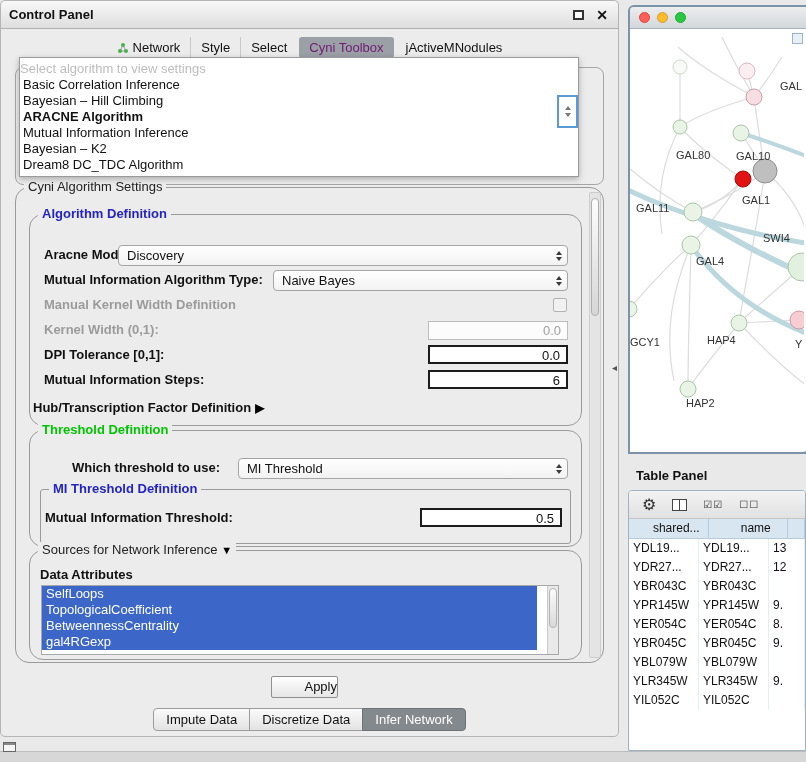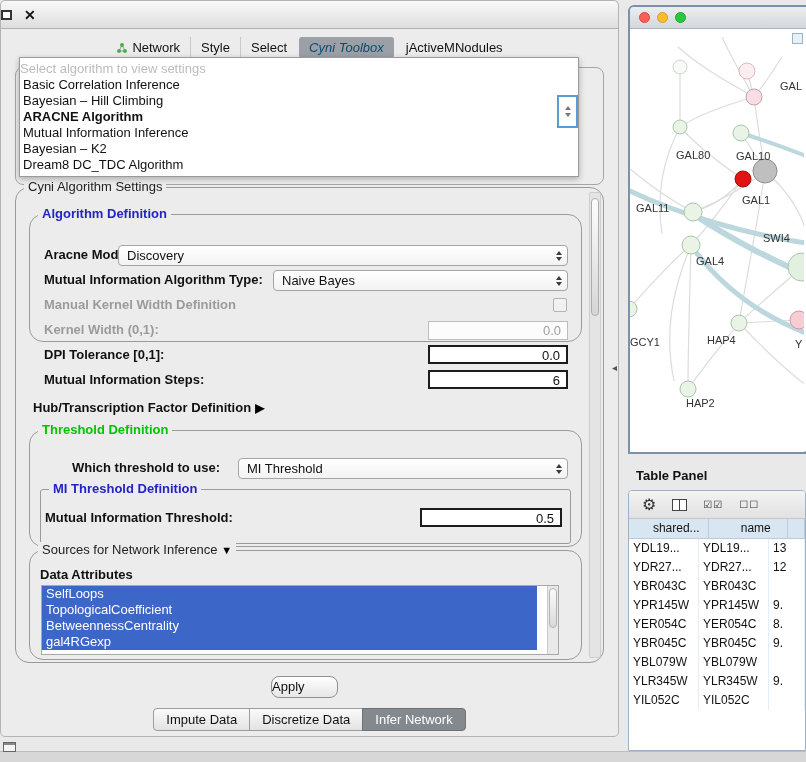--- a/index.html
+++ b/index.html
@@ -26,21 +26,21 @@
   .cp-title { font-weight:700; padding-left:8px; flex:1; }
   .float-ic { width:11px; height:10px; border:2px solid #333; margin-right:12px; background:#fff; }
   .close-ic { font-weight:700; font-size:14px; margin-right:10px; color:#111; cursor:default; }
 
   .tab-bar {
     position:absolute; top:36px; left:0; right:0;
     display:flex; justify-content:center; align-items:center;
   }
   .tab { padding:3px 10px; display:flex; align-items:center; gap:4px; color:#111; }
   .tab + .tab { border-left:1px solid #c9c9c9; }
-  .tab.sel { background:#9aa0a6; color:#0c4a6e; border-radius:3px; border-left:none; margin:0 2px;font-style:italic; }
+  .tab.sel { background:#9aa0a6; color:#701a75; border-radius:3px; border-left:none; margin:0 2px; }
   .tab.sel + .tab { border-left:none; }
   .net-ic svg { display:block; }
 
   .hidden-box {
     position:absolute; left:14px; top:66px; width:589px; height:118px;
     border:1px solid #a6a6a6; border-radius:8px;
   }
 
   
   .algo-popup {
@@ -76,21 +76,21 @@
 
   .v-scroll {
     position:absolute; right:2px; top:4px; width:12px; height:466px;
     background:#e4e4e4; border:1px solid #cdcdcd; border-radius:2px;
   }
   .v-thumb {
     position:absolute; left:1px; right:1px; top:5px; height:118px;
     background:linear-gradient(#fdfdfd,#d6d6d6); border:1px solid #aeaeae; border-radius:5px;
   }
 
-  .algo-box { left:13px; top:26px; width:553px; height:128px; }
+  .algo-box { left:13px; top:26px; width:553px; height:212px; }
   .thr-box  { left:13px; top:242px; width:553px; height:117px; }
   .mi-box   { left:10px; top:58px; right:10px; height:55px; position:absolute; border:1px solid #9a9a9a; border-radius:3px; }
   .src-box  { left:13px; top:362px; width:553px; height:110px; }
 
   .lbl { position:absolute; font-weight:700; line-height:20px; white-space:nowrap; }
   .lbl.gray { color:#9b9b9b; }
 
   .combo {
     position:absolute; height:21px; display:flex; align-items:center;
     background:linear-gradient(#ffffff,#f2f2f2);
@@ -125,22 +125,22 @@
   }
   .litem { height:16px; line-height:16px; padding-left:4px; background:#3c66c8; color:#fff; width:495px; white-space:nowrap; }
   .list-scroll {
     position:absolute; right:0; top:0; bottom:0; width:11px;
     background:#e9e9e9; border-left:1px solid #c9c9c9;
   }
   .list-thumb { position:absolute; left:1px; right:1px; top:2px; height:40px; background:linear-gradient(#fbfbfb,#d9d9d9); border:1px solid #b3b3b3; border-radius:4px; }
 
   .apply-btn {
     position:absolute; left:270px; top:675px; width:67px; height:22px;
-    background:linear-gradient(#fefefe,#e6e6e6); border:1px solid #8f8f8f; border-radius:8px;
-    text-align:left; line-height:20px;
+    background:linear-gradient(#fefefe,#e6e6e6); border:1px solid #8f8f8f; border-radius:2px;
+    text-align:right; line-height:20px;
   }
 
   .bottom-tabs { position:absolute; top:707px; left:0; right:0; display:flex; justify-content:center; }
   .btab {
     padding:3px 12px; border:1px solid #9c9c9c;
     background:linear-gradient(#fafafa,#e3e3e3); line-height:15px;
   }
   .btab + .btab { margin-left:-1px; }
   .btab:first-child { border-radius:4px 0 0 4px; }
   .btab:last-child { border-radius:0 4px 4px 0; }
@@ -199,20 +199,21 @@
   .bottom-strip { position:absolute; left:0; top:751px; width:806px; height:11px; background:#d7d7d7; border-top:1px solid #bdbdbd; }
   .mini-win-ic { position:absolute; left:3px; top:742px; width:13px; height:10px; border:1px solid #666; background:#f5f5f5; z-index:5; }
   .mini-win-ic::before { content:""; position:absolute; left:0; right:0; top:0; height:2px; background:#888; }
 </style>
 </head>
 <body>
 
 <div class="control-panel">
 
   <div class="cp-titlebar">
+    <span class="cp-title">Control Panel</span>
     <span class="float-ic"></span>
     <span class="close-ic">✕</span>
   </div>
 
   <div class="tab-bar">
       <div class="tab">
         <span class="net-ic">
           <svg width="12" height="12">
             <line x1="3" y1="9" x2="6" y2="3" stroke="#999"></line>
             <line x1="6" y1="3" x2="9" y2="9" stroke="#999"></line>

